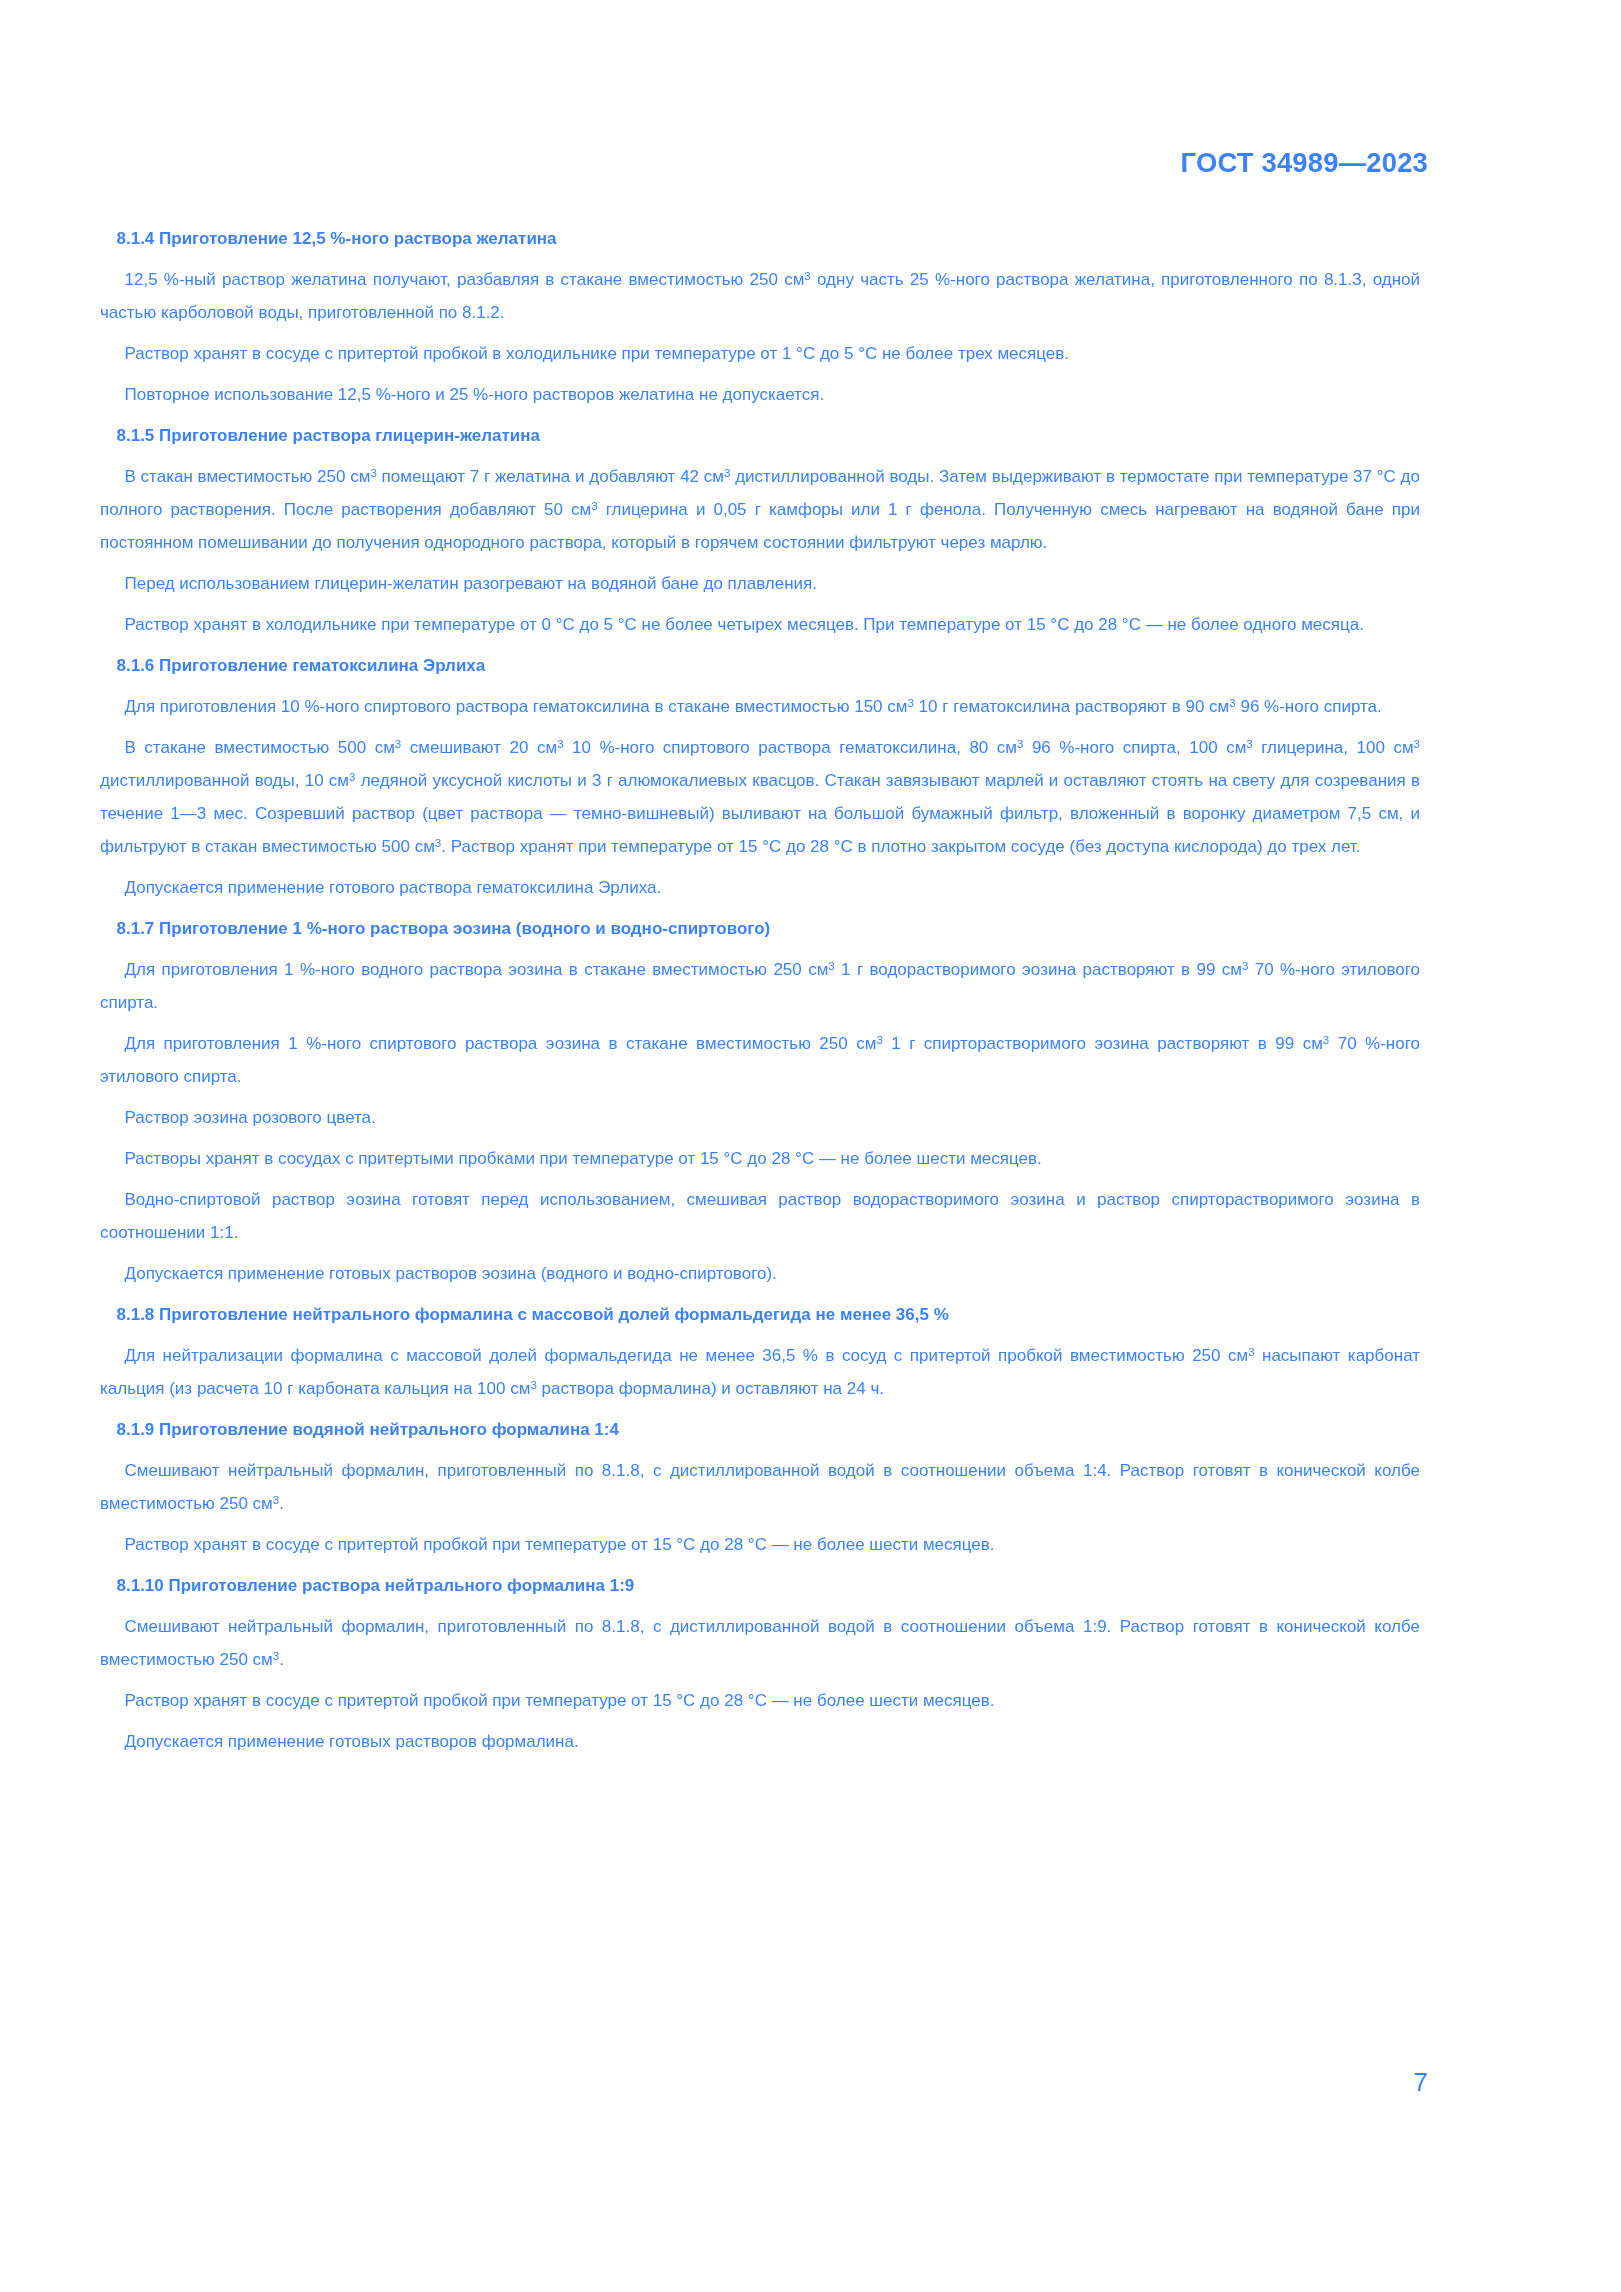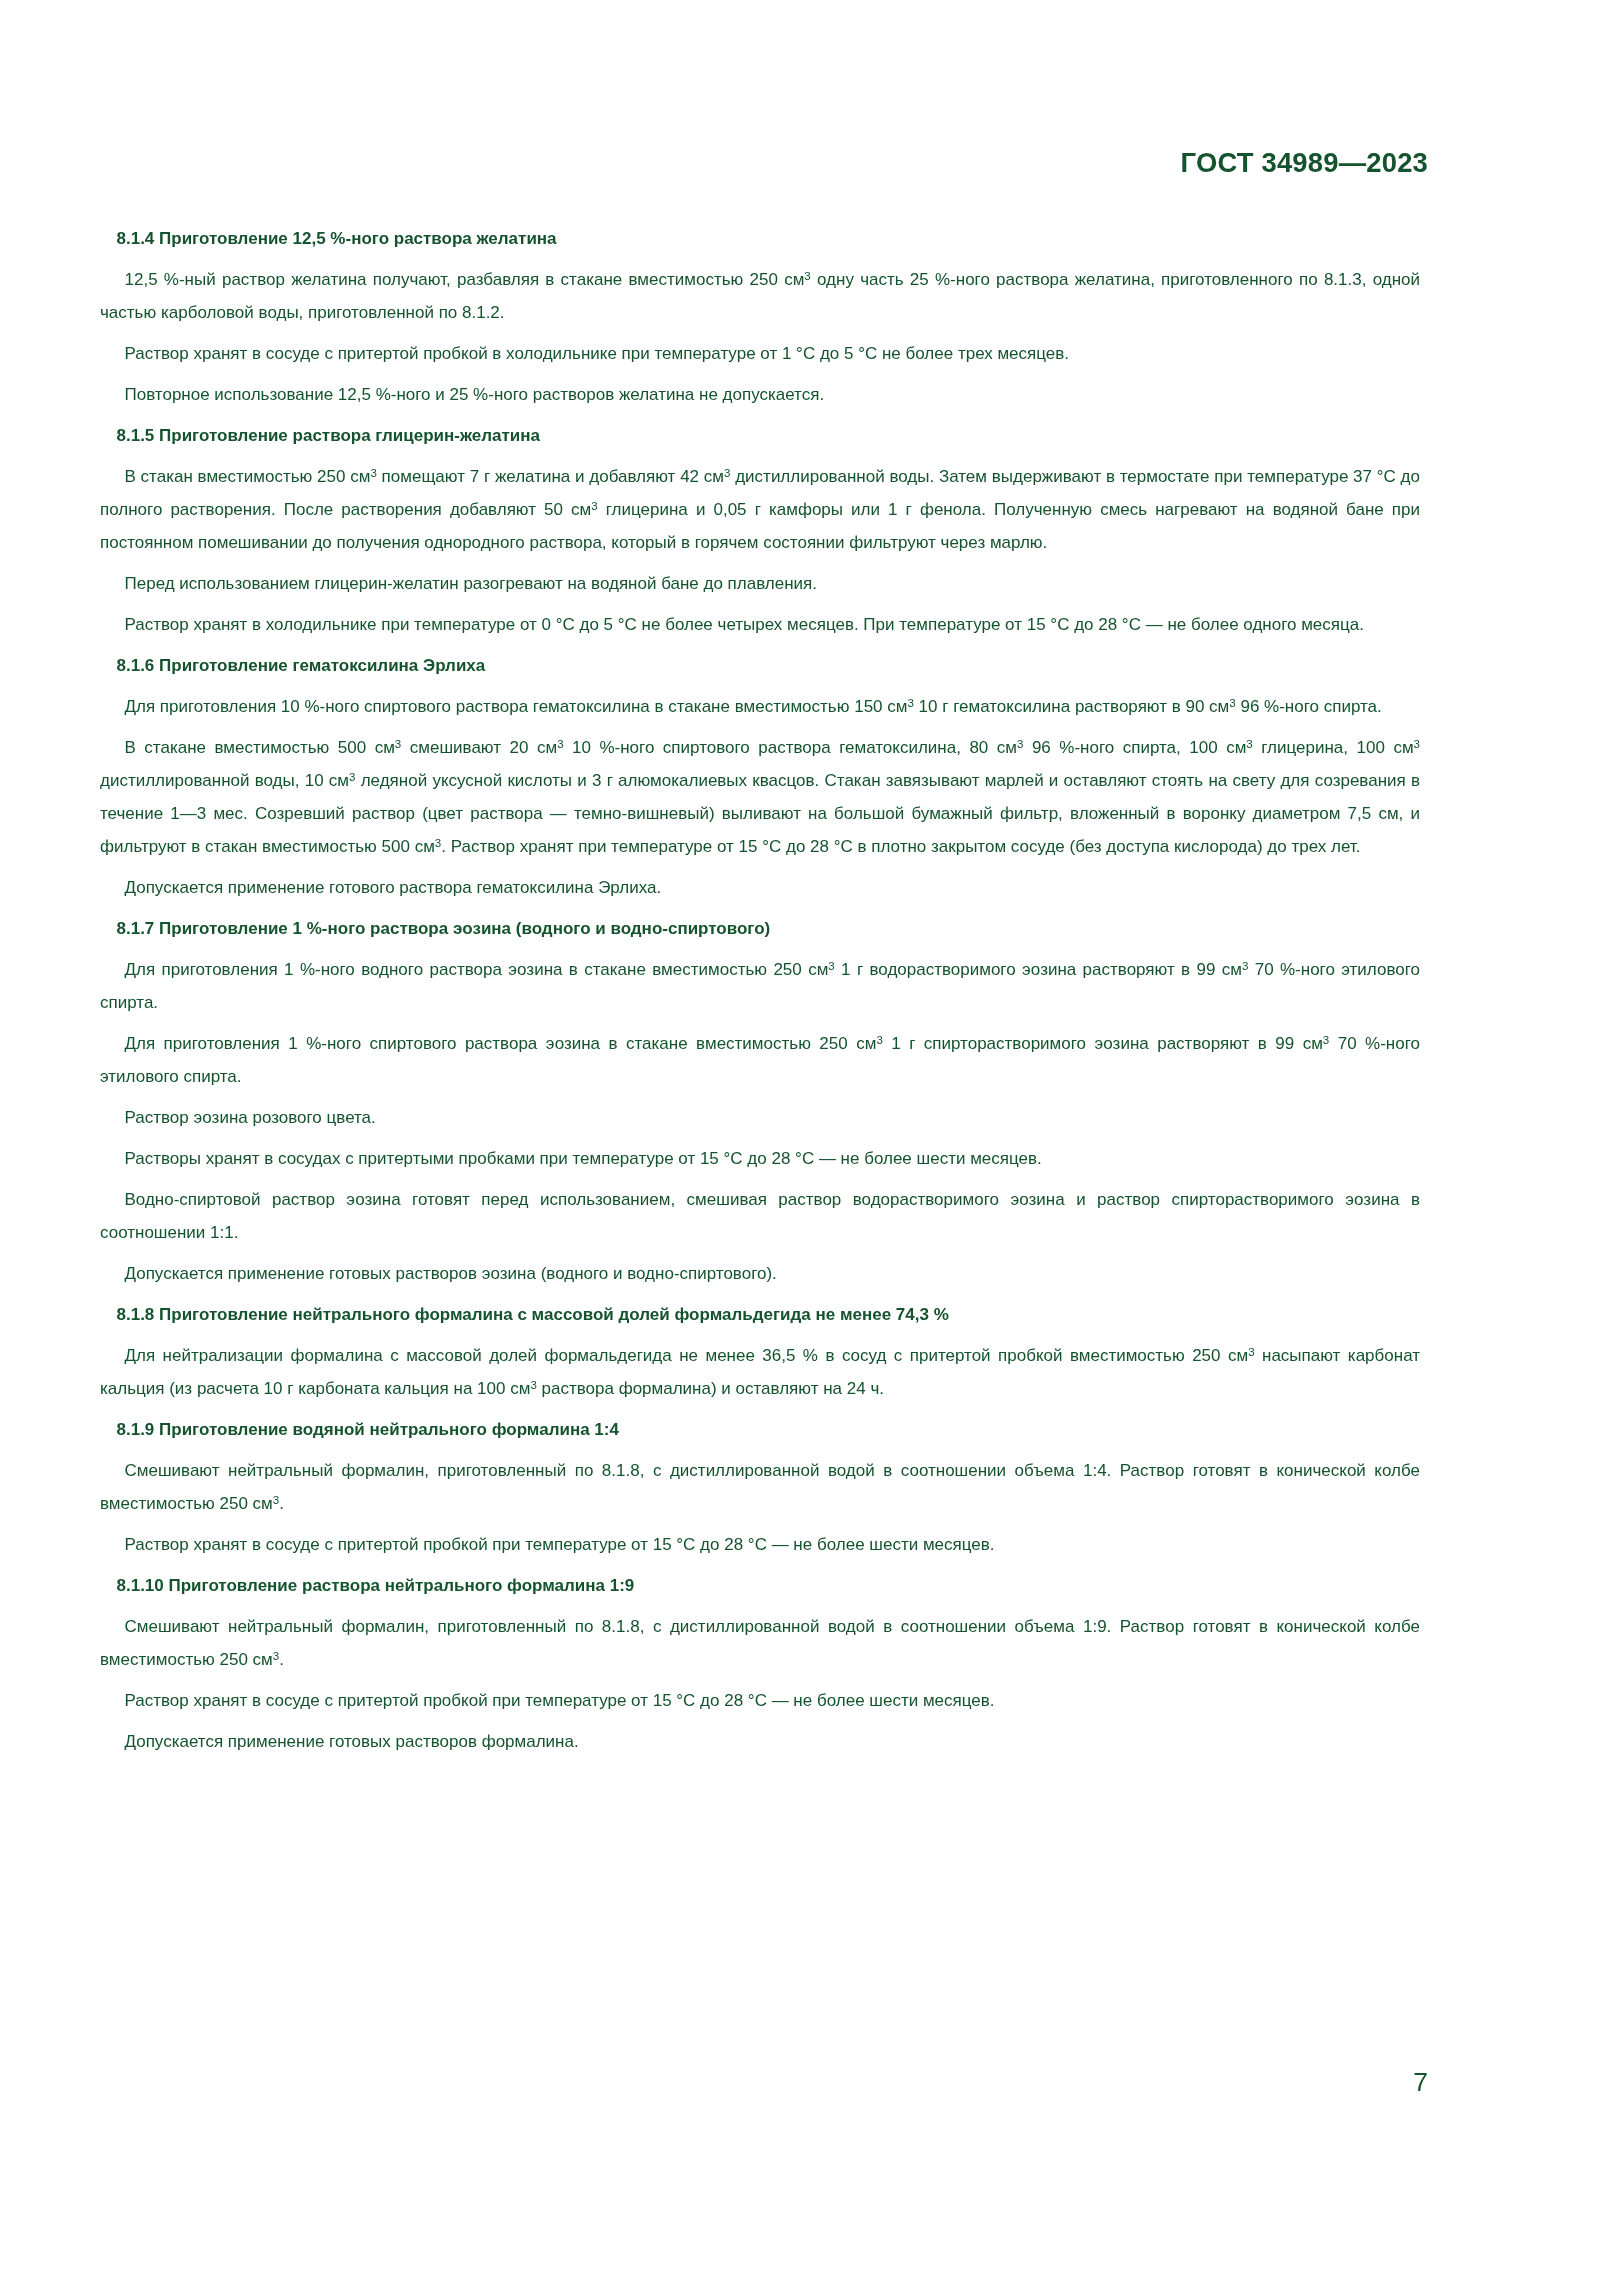--- a/index.html
+++ b/index.html
@@ -6,21 +6,21 @@
     margin: 0;
     padding: 0;
     background: #ffffff;
   }
   .page {
     position: relative;
     width: 1621px;
     height: 2293px;
     background: #ffffff;
     font-family: "Liberation Sans", "DejaVu Sans", sans-serif;
-    color: #14532d;
+    color: #3b82f6;
     overflow: hidden;
   }
   .page-header {
     position: absolute;
     top: 147px;
     left: 92px;
     width: 1336px;
     text-align: right;
     font-weight: bold;
     font-size: 27.4px;
@@ -82,21 +82,21 @@
       <div class="para">Для приготовления 10 %-ного спиртового раствора гематоксилина в стакане вместимостью 150 см<sup>3</sup> 10 г гематоксилина растворяют в 90 см<sup>3</sup> 96 %-ного спирта.</div>
       <div class="para">В стакане вместимостью 500 см<sup>3</sup> смешивают 20 см<sup>3</sup> 10 %-ного спиртового раствора гематоксилина, 80 см<sup>3</sup> 96 %-ного спирта, 100 см<sup>3</sup> глицерина, 100 см<sup>3</sup> дистиллированной воды, 10 см<sup>3</sup> ледяной уксусной кислоты и 3 г алюмокалиевых квасцов. Стакан завязывают марлей и оставляют стоять на свету для созревания в течение 1—3 мес. Созревший раствор (цвет раствора — темно-вишневый) выливают на большой бумажный фильтр, вложенный в воронку диаметром 7,5 см, и фильтруют в стакан вместимостью 500 см<sup>3</sup>. Раствор хранят при температуре от 15 °С до 28 °С в плотно закрытом сосуде (без доступа кислорода) до трех лет.</div>
       <div class="para">Допускается применение готового раствора гематоксилина Эрлиха.</div>
       <div class="heading">8.1.7 Приготовление 1 %-ного раствора эозина (водного и водно-спиртового)</div>
       <div class="para">Для приготовления 1 %-ного водного раствора эозина в стакане вместимостью 250 см<sup>3</sup> 1 г водорастворимого эозина растворяют в 99 см<sup>3</sup> 70 %-ного этилового спирта.</div>
       <div class="para">Для приготовления 1 %-ного спиртового раствора эозина в стакане вместимостью 250 см<sup>3</sup> 1 г спирторастворимого эозина растворяют в 99 см<sup>3</sup> 70 %-ного этилового спирта.</div>
       <div class="para">Раствор эозина розового цвета.</div>
       <div class="para">Растворы хранят в сосудах с притертыми пробками при температуре от 15 °С до 28 °С — не более шести месяцев.</div>
       <div class="para">Водно-спиртовой раствор эозина готовят перед использованием, смешивая раствор водорастворимого эозина и раствор спирторастворимого эозина в соотношении 1:1.</div>
       <div class="para">Допускается применение готовых растворов эозина (водного и водно-спиртового).</div>
-      <div class="heading">8.1.8 Приготовление нейтрального формалина с массовой долей формальдегида не менее 74,3 %</div>
+      <div class="heading">8.1.8 Приготовление нейтрального формалина с массовой долей формальдегида не менее 36,5 %</div>
       <div class="para">Для нейтрализации формалина с массовой долей формальдегида не менее 36,5 % в сосуд с притертой пробкой вместимостью 250 см<sup>3</sup> насыпают карбонат кальция (из расчета 10 г карбоната кальция на 100 см<sup>3</sup> раствора формалина) и оставляют на 24 ч.</div>
       <div class="heading">8.1.9 Приготовление водяной нейтрального формалина 1:4</div>
       <div class="para">Смешивают нейтральный формалин, приготовленный по 8.1.8, с дистиллированной водой в соотношении объема 1:4. Раствор готовят в конической колбе вместимостью 250 см<sup>3</sup>.</div>
       <div class="para">Раствор хранят в сосуде с притертой пробкой при температуре от 15 °С до 28 °С — не более шести месяцев.</div>
       <div class="heading">8.1.10 Приготовление раствора нейтрального формалина 1:9</div>
       <div class="para">Смешивают нейтральный формалин, приготовленный по 8.1.8, с дистиллированной водой в соотношении объема 1:9. Раствор готовят в конической колбе вместимостью 250 см<sup>3</sup>.</div>
       <div class="para">Раствор хранят в сосуде с притертой пробкой при температуре от 15 °С до 28 °С — не более шести месяцев.</div>
       <div class="para">Допускается применение готовых растворов формалина.</div>
     </div>
 

